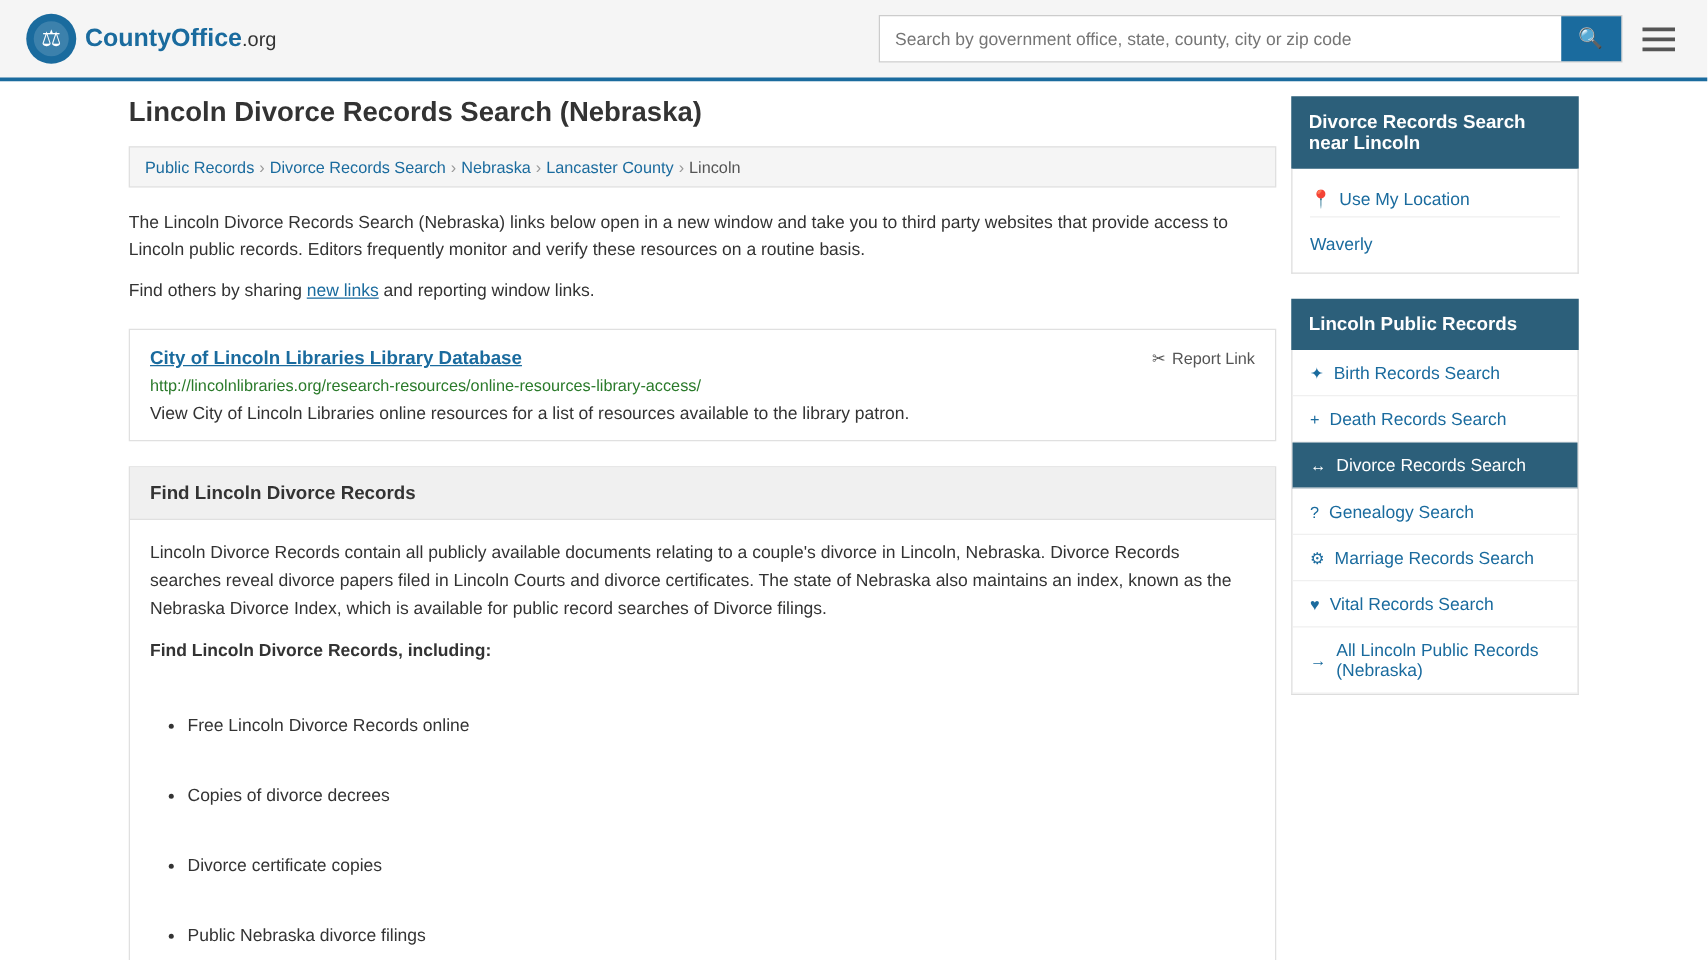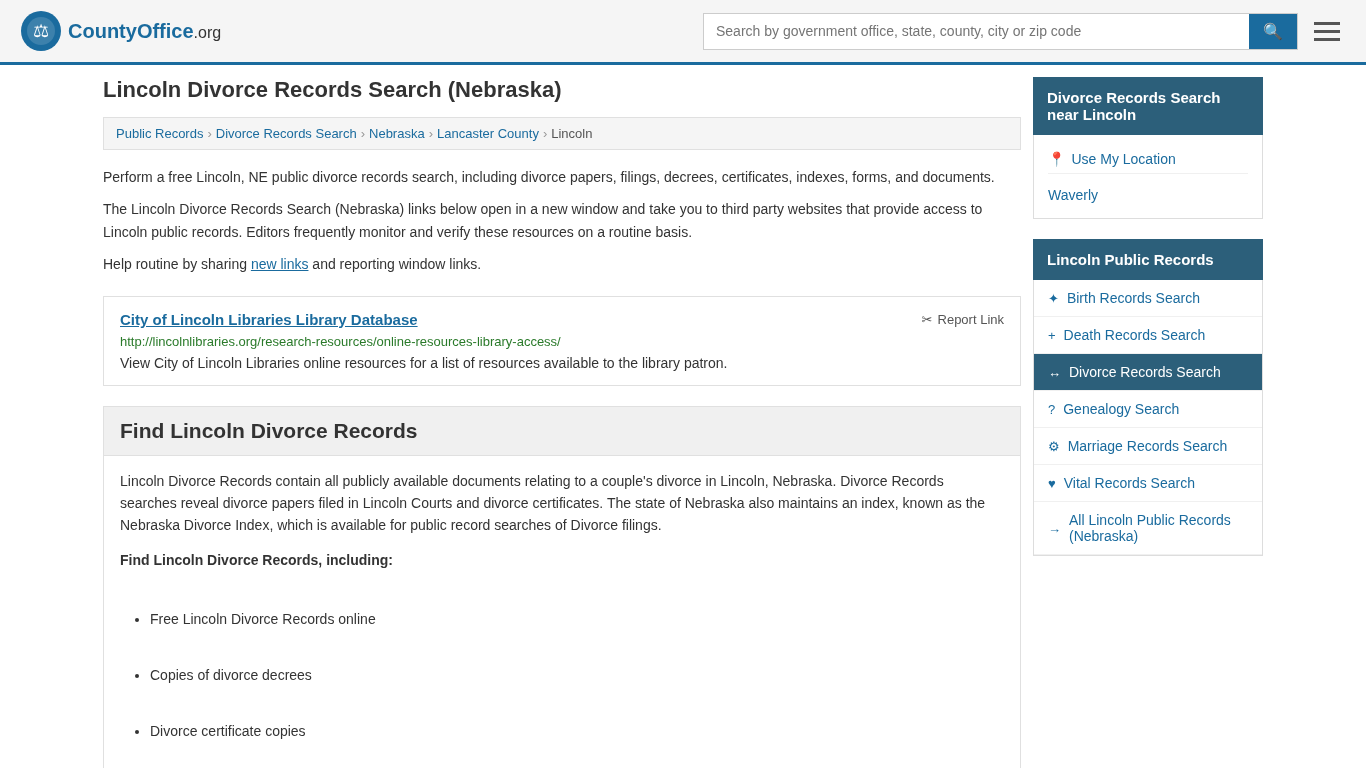--- a/index.html
+++ b/index.html
@@ -162,21 +162,21 @@
     }
 
     
     .find-section {
       border: 1px solid #e0e0e0;
       margin-top: 16px;
     }
     .find-section-header {
       background: #f0f0f0;
       padding: 12px 16px;
-      font-size: 21px;
+      font-size: 15px;
       font-weight: bold;
       color: #333;
       border-bottom: 1px solid #e0e0e0;
     }
     .find-section-body {
       padding: 14px 16px;
     }
     .find-section-body p {
       font-size: 14px;
       color: #333;
@@ -315,26 +315,25 @@
       <span class="sep">›</span>
       <a href="#">Divorce Records Search</a>
       <span class="sep">›</span>
       <a href="#">Nebraska</a>
       <span class="sep">›</span>
       <a href="#">Lancaster County</a>
       <span class="sep">›</span>
       <span>Lincoln</span>
     </div>
 
-    <p class="desc-text">Perform a free Lincoln, NE public divorce records search, including divorce papers, filings, decrees, certificates, indexes, forms, and documents.</p>
 
     <p class="desc-text">The Lincoln Divorce Records Search (Nebraska) links below open in a new window and take you to third party websites that provide access to Lincoln public records. Editors frequently monitor and verify these resources on a routine basis.</p>
 
     <p class="desc-text">
-      <span>Help routine by sharing </span><a href="#">new links</a><span> and reporting window links.</span>
+      <span>Find others by sharing </span><a href="#">new links</a><span> and reporting window links.</span>
     </p>
 
     <div class="record-card">
       <div class="record-card-header">
         <div class="record-card-title">City of Lincoln Libraries Library Database</div>
         <div class="report-link">
           <span>✂</span>
           <span>Report Link</span>
         </div>
       </div>

